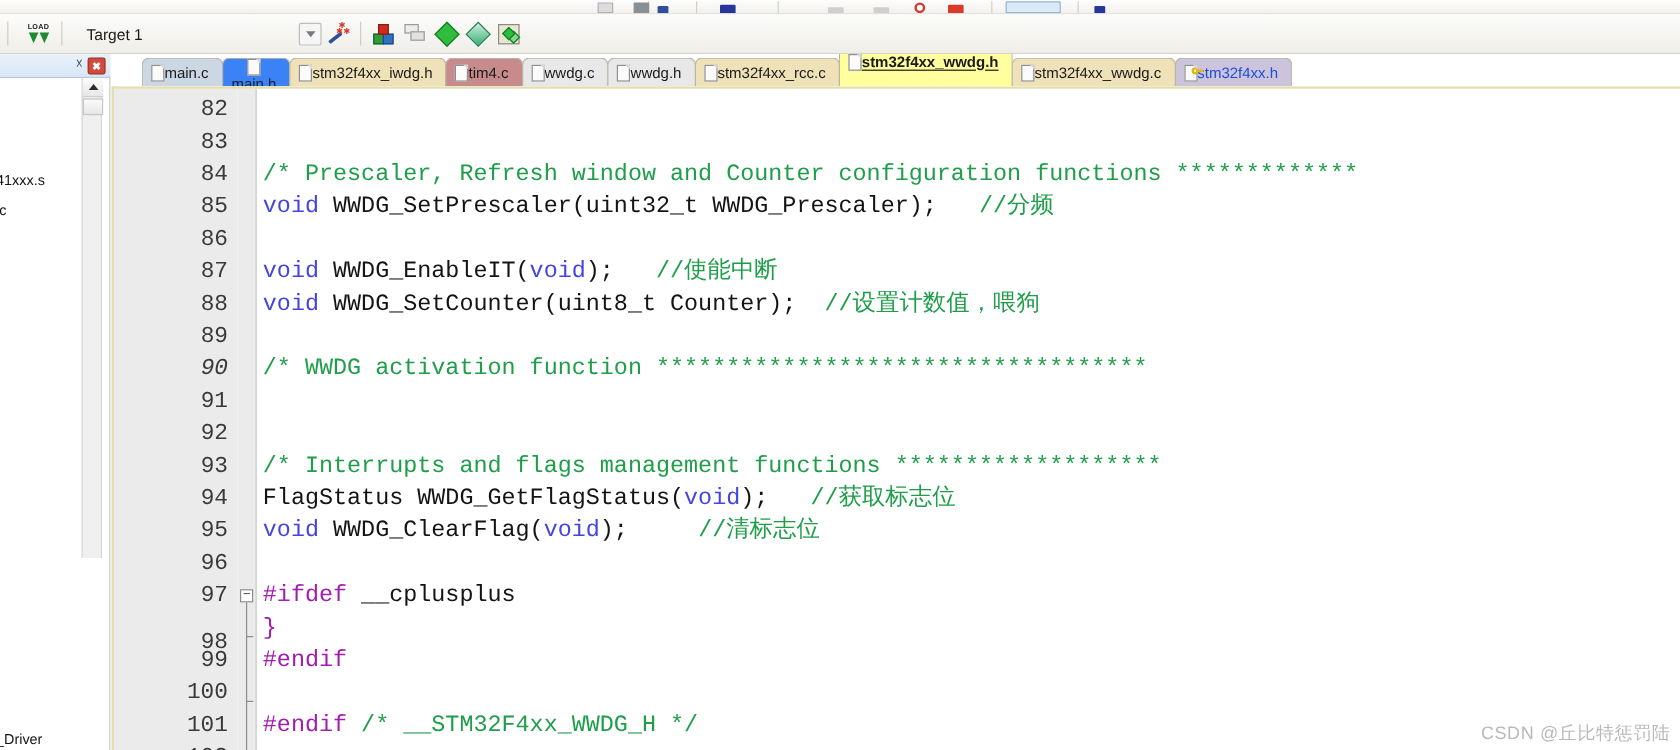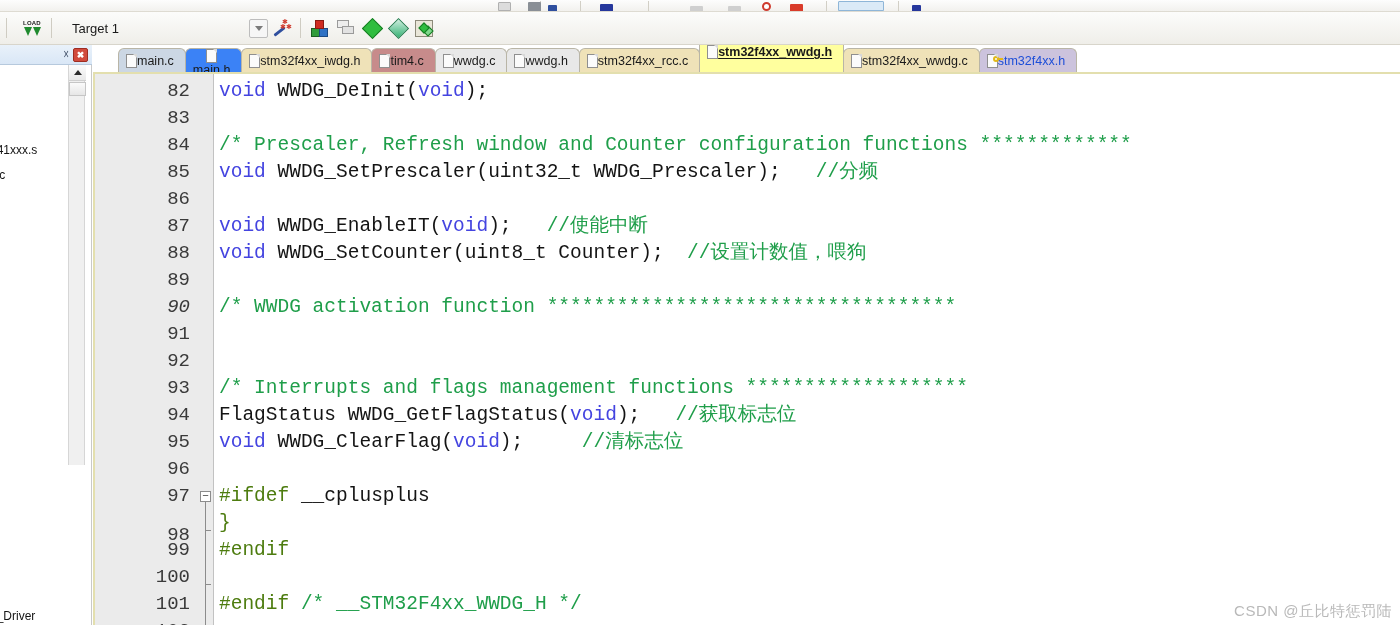--- a/index.html
+++ b/index.html
@@ -207,21 +207,21 @@
   }
   .codeline {
     position: absolute; left: 5px; top: 0; line-height: 27px;
     font-family: "Liberation Mono", monospace; font-size: 19.5px;
     color: #141414; white-space: pre;
   }
   .hl-row { background: #e3f5e2; }
 
   .kw { color: #4444e0; }
   .cmt { color: #1f9e4a; }
-  .pp  { color: #4d7c0f; text-align: right; }
+  .pp  { color: #a21caf; text-align: right; }
   .plain { color: #141414; }
 
   .caret {
     display: inline-block; width: 1px; height: 20px; background: #111;
     vertical-align: -4px;
   }
 
   
   .fold-line { position: absolute; left: 7px; width: 1px; background: #8c8c8c; }
   .fold-box {
@@ -447,23 +447,20 @@
           <span class="lnum">102</span>
         </div>
       </div>
     <div class="foldcol">
         <div class="fold-line" style="top: 417px; height: 143px;"></div>
         <div class="fold-box" style="top: 417px;">−</div>
         <div class="fold-tick" style="top: 456px;"></div>
         <div class="fold-tick" style="top: 510px;"></div>
       </div>
     <div class="codearea">
-        <div class="row" style="top: 4px;">
-          <span class="codeline"><span class="kw">void </span><span class="plain">WWDG_DeInit(</span><span class="kw">void</span><span class="plain">);</span></span>
-        </div>
         <div class="row" style="top: 31px;">
           <span class="codeline"></span>
         </div>
         <div class="row" style="top: 58px;">
           <span class="codeline"><span class="cmt">/* Prescaler, Refresh window and Counter configuration functions *************</span></span>
         </div>
         <div class="row" style="top: 85px;">
           <span class="codeline"><span class="kw">void </span><span class="plain">WWDG_SetPrescaler(uint32_t WWDG_Prescaler);   </span><span class="cmt">//分频</span></span>
         </div>
         <div class="row" style="top: 139px;">

